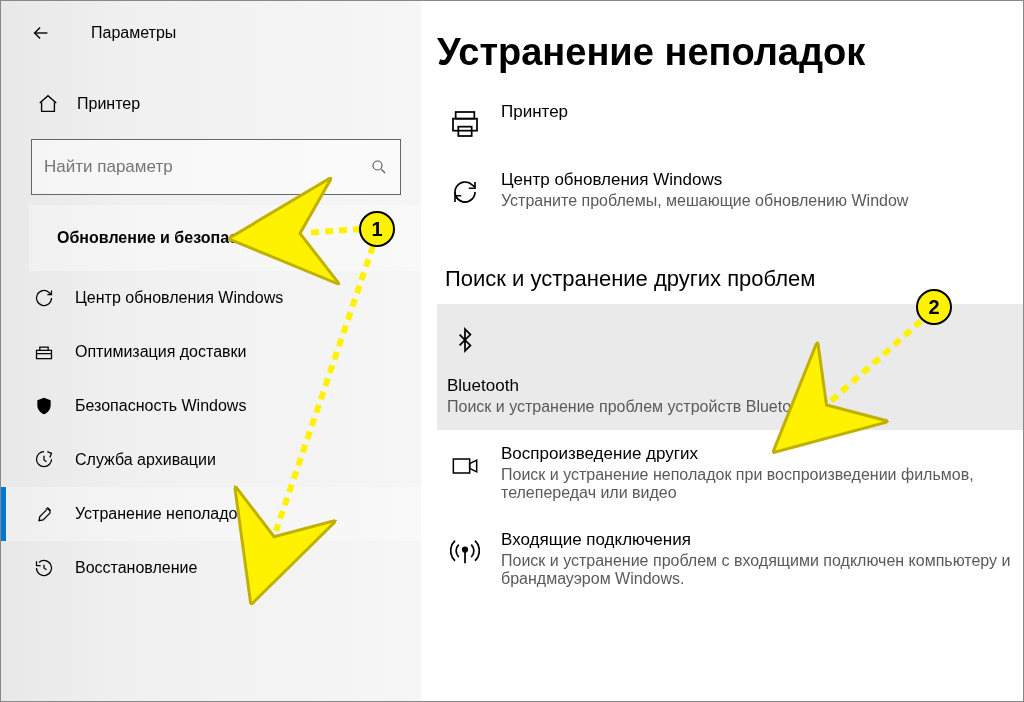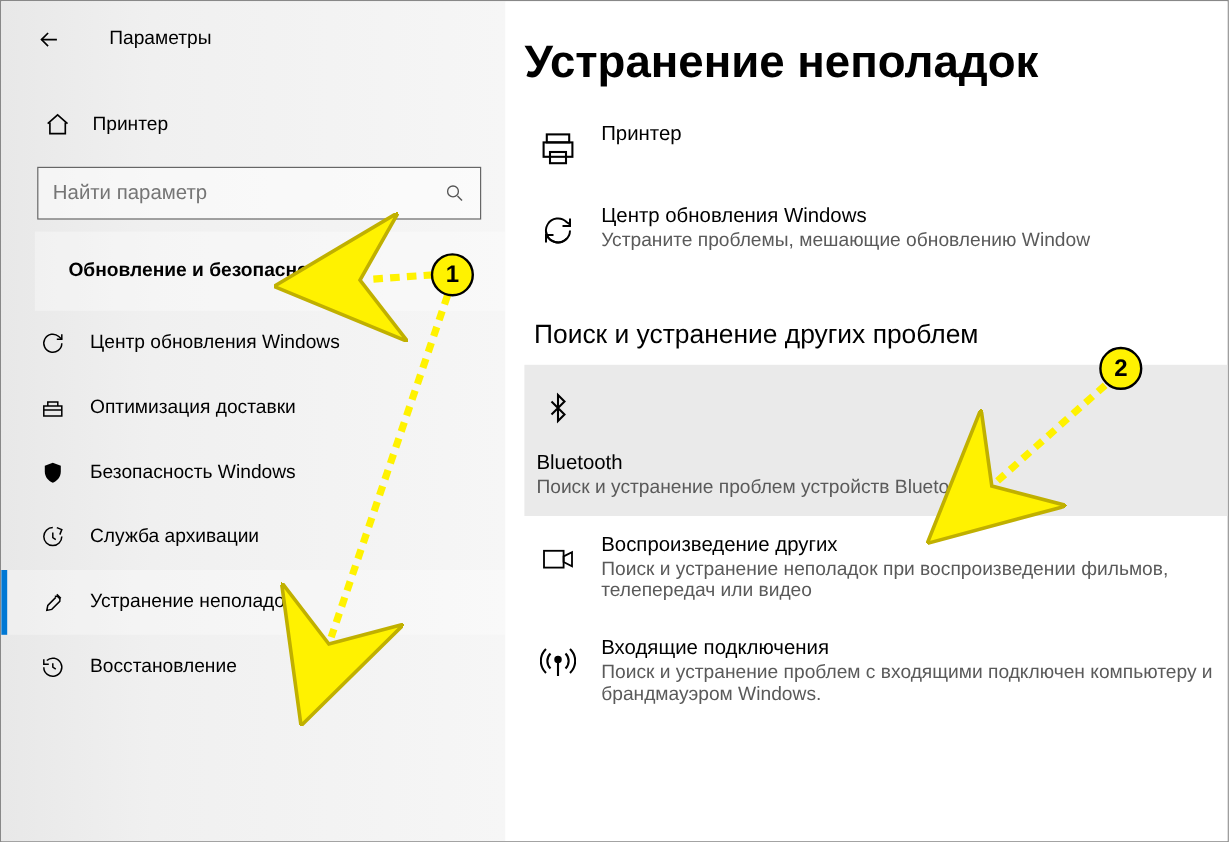--- a/index.html
+++ b/index.html
@@ -36,21 +36,21 @@
   gap: 18px;
   padding: 14px 0 14px 36px;
   margin-top: 24px;
   cursor: pointer;
 }
 .home-row span.label { font-size: 16px; }
 .search-wrap { padding: 10px 20px 10px 30px; }
 .search-box {
   border: 1px solid #666;
   background: rgba(255,255,255,0.5);
-  height: 44px;
+  height: 56px;
   display: flex;
   align-items: center;
   padding: 0 12px;
 }
 .search-box input {
   flex: 1;
   border: none;
   background: transparent;
   font-size: 17px;
   outline: none;

